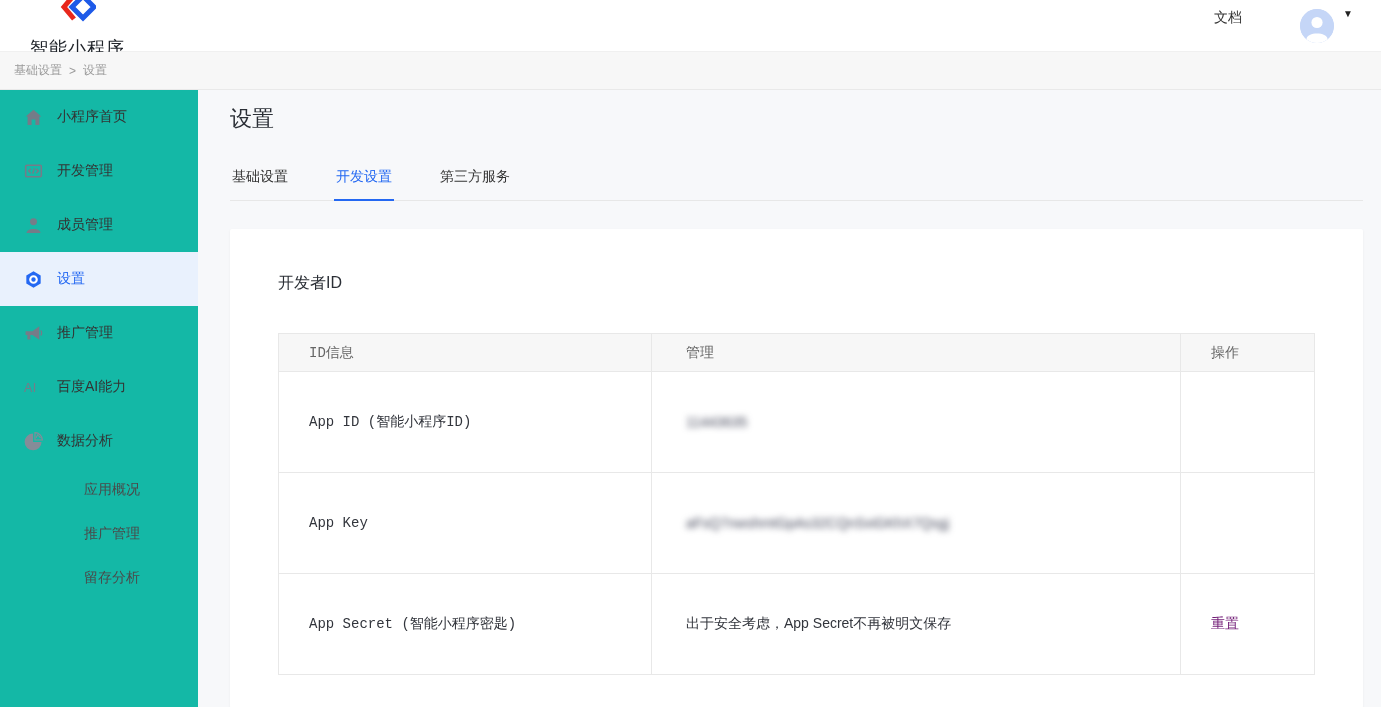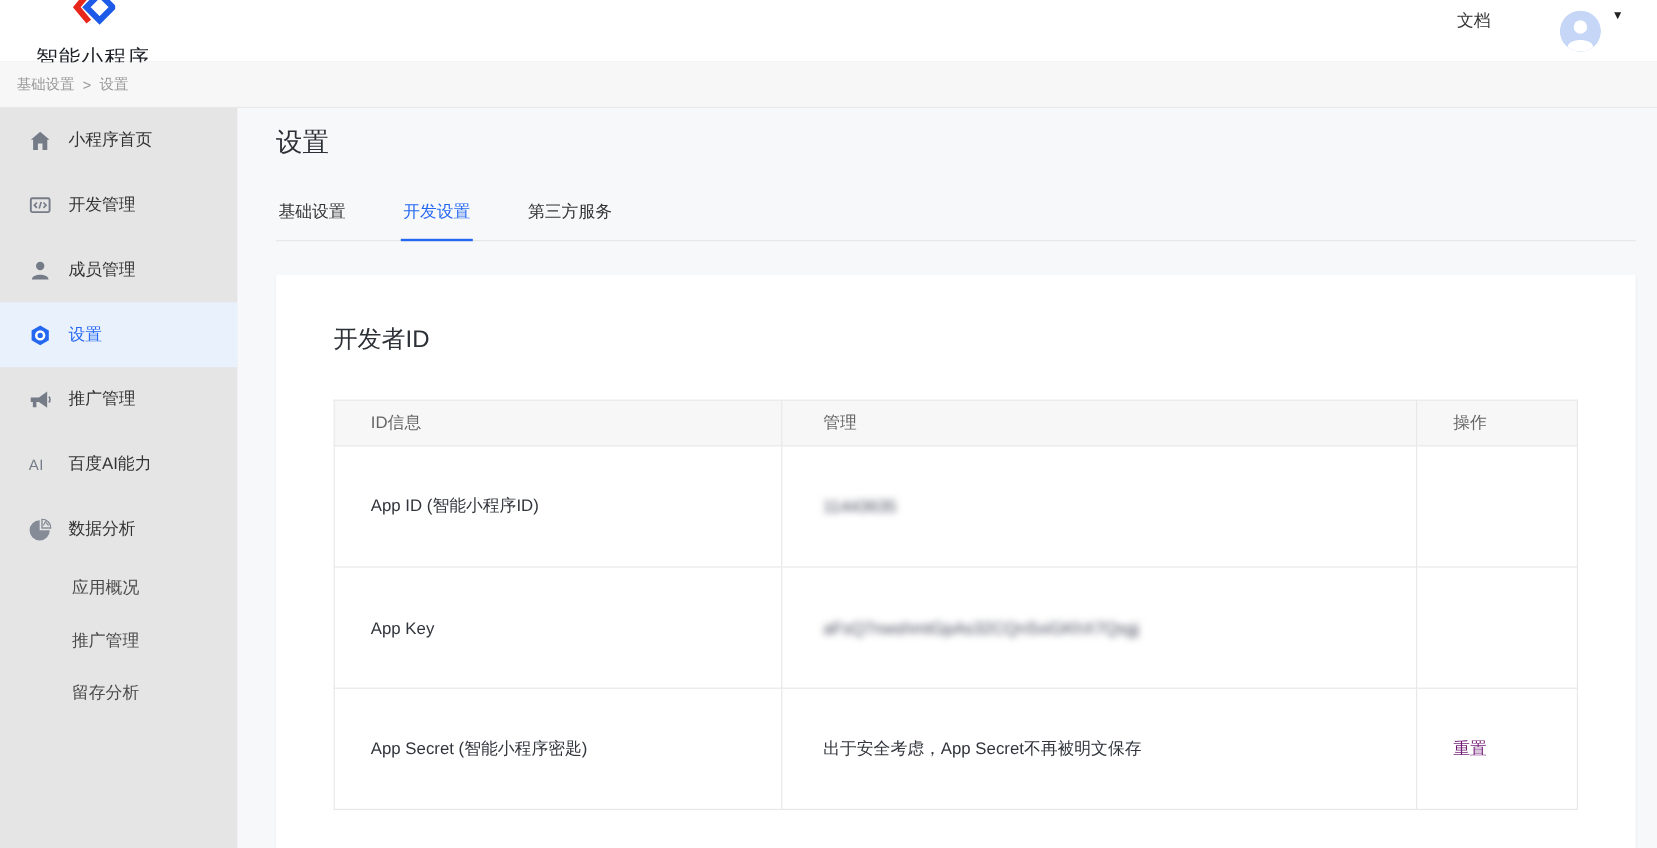--- a/index.html
+++ b/index.html
@@ -37,58 +37,58 @@
     display: flex; align-items: center; padding-left: 14px;
     font-size: 12px; color: #999;
   }
   .breadcrumb-bar a { color: #999; text-decoration: none; cursor: pointer; }
   .crumb-sep { margin: 0 7px; color: #999; }
 
   
   .body-row { flex: 1 1 auto; display: flex; min-height: 0; }
 
   
-  .sidebar { width: 198px; flex: 0 0 198px; background: #e5e5e5; overflow: hidden; }
+  .sidebar { width: 198px; flex: 0 0 198px; background: #14b8a6; overflow: hidden; }
   .side-item {
     height: 54px; display: flex; align-items: center; cursor: pointer;
     padding-left: 24px; font-size: 14px; color: #333;
   }
   .side-item .icon { width: 19px; height: 19px; margin-right: 14px; display: flex; align-items: center; justify-content: center; }
   .side-item.active { background: #e9f1fd; color: #2468f2; }
   .side-subitem {
     height: 44px; display: flex; align-items: center; cursor: pointer;
-    padding-left: 60px; font-size: 14px; color: #4a4a4a;
+    padding-left: 84px; font-size: 14px; color: #4a4a4a;
   }
 
   
   .content { flex: 1 1 auto; background: #f7f8fa; padding: 14px 18px 0 32px; overflow: hidden; }
   .page-title { font-size: 22px; font-weight: 500; color: #2b2f36; line-height: 30px; }
   .tabs { display: flex; margin-top: 28px; border-bottom: 1px solid #e7e7e7; }
   .tab {
     font-size: 14px; color: #333; padding: 6px 2px 13px; margin-right: 44px;
     cursor: pointer; border-bottom: 2px solid transparent; margin-bottom: -1px;
   }
   .tab.active { color: #2468f2; border-bottom-color: #2468f2; }
 
   .card {
     margin-top: 28px; background: #fff; border-radius: 2px;
     box-shadow: 0 1px 3px rgba(0,0,0,0.05);
     padding: 40px 49px 32px 48px;
     height: 479px;
   }
-  .card-heading { font-size: 20px; font-weight: 500; color: #2b2f36; line-height: 28px; margin-bottom: 36px; }
+  .card-heading { font-size: 16px; font-weight: 500; color: #2b2f36; line-height: 28px; margin-bottom: 36px; }
 
   table.id-table { width: 100%; border-collapse: collapse; table-layout: fixed; }
   .id-table th, .id-table td { border: 1px solid #e8e8e8; font-weight: 400; text-align: left; }
   .id-table th {
     height: 38px; background: #f7f7f7; color: #666; font-size: 14px;
   }
   .id-table td { height: 101px; font-size: 14px; color: #32353c; background: #fff; }
   .col-1 { width: 373px; } .col-2 { width: 529px; } .col-3 { width: 134px; }
-  .pad-1 { padding-left: 30px; } .pad-2 { padding-left: 34px; } .pad-3 { padding-left: 30px; }
+  .pad-1 { padding-left: 30px; font-family: Liberation Mono, monospace; } .pad-2 { padding-left: 34px; } .pad-3 { padding-left: 30px; }
   .blurred { filter: blur(3px); color: #46495c; user-select: none; }
   .reset-link { color: #701a75; text-decoration: none; cursor: pointer; font-size: 14px; }
 </style>
 </head>
 <body>
 
 <div class="screen">
 
   <header class="topbar">
     <div class="logo">

